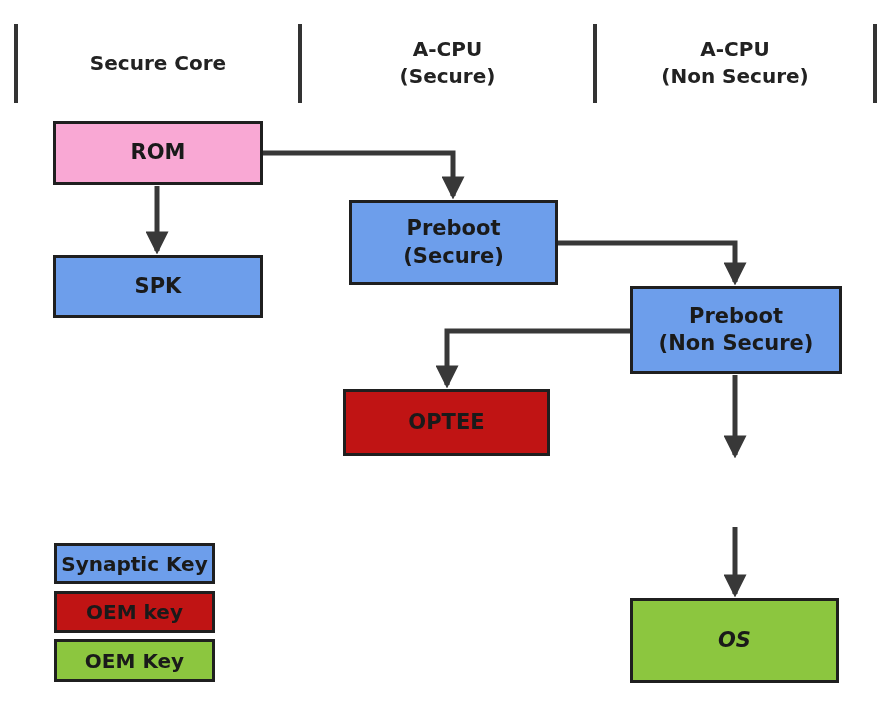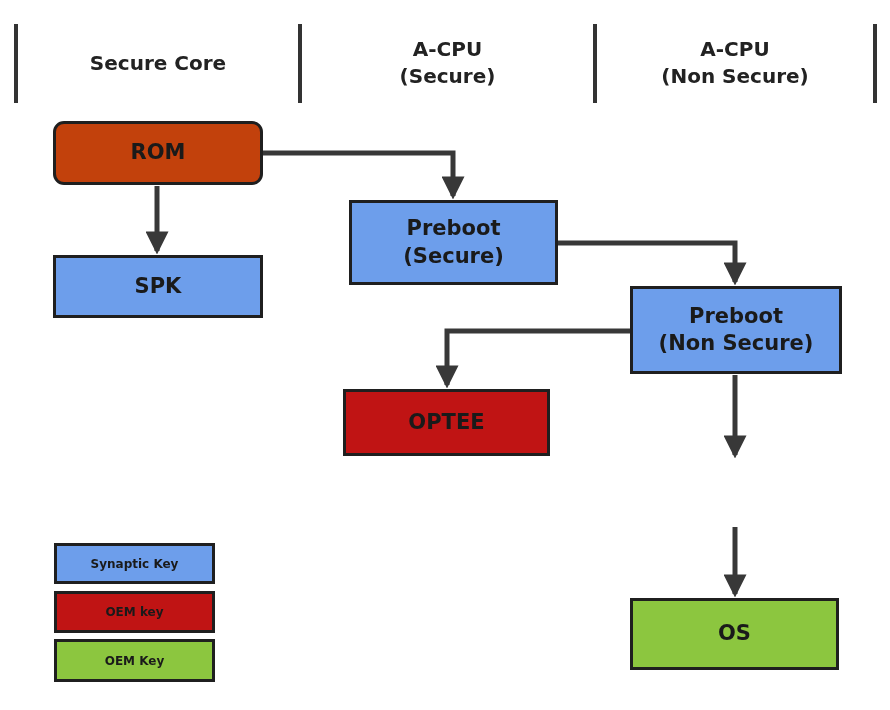--- a/index.html
+++ b/index.html
@@ -15,32 +15,32 @@
   }
   .box{
     position:absolute;display:flex;align-items:center;justify-content:center;
     border:3px solid #1f1f1f;box-sizing:border-box;
     font-weight:bold;font-size:21px;color:#1a1a1a;text-align:center;
     white-space:pre-line;line-height:1.3;
   }
   .legend-box{
     position:absolute;display:flex;align-items:center;justify-content:center;
     border:3px solid #1f1f1f;box-sizing:border-box;
-    font-weight:bold;font-size:12px;color:#1a1a1a;text-align:center;
+    font-weight:bold;font-size:20px;color:#1a1a1a;text-align:center;
   }
   #arrow-layer{position:absolute;left:0;top:0;width:890px;height:710px;pointer-events:none;}
   #arrow-layer path{fill:none;stroke:#383838;stroke-width:5;}
   
   #node-rom{left:53px;top:121px;width:210px;height:64px;}
   #node-spk{left:53px;top:255px;width:210px;height:63px;}
   #node-preboot-secure{left:349px;top:200px;width:209px;height:85px;}
   #node-preboot-non-secure{left:630px;top:286px;width:212px;height:88px;}
   #node-optee{left:343px;top:389px;width:207px;height:67px;text-align:center;}
   #node-uboot{left:630px;top:459px;width:209px;height:67px;}
-  #node-os{left:630px;top:598px;width:209px;height:72px;}
+  #node-os{left:630px;top:598px;width:209px;height:85px;font-style:italic;}
   #legend-synaptic{left:54px;top:543px;width:161px;height:41px;}
   #legend-oem-red{left:54px;top:591px;width:161px;height:42px;}
   #legend-oem-green{left:54px;top:639px;width:161px;height:43px;}
 </style>
 </head>
 <body>
 
 <div id="canvas">
 
   <div class="divider" style="left:14px"></div>
@@ -61,21 +61,21 @@
       </marker>
     </defs>
     <path d="M157,186 V251" marker-end="url(#arrowhead)"></path>
     <path d="M263,153 H453 V196" marker-end="url(#arrowhead)"></path>
     <path d="M558,243 H735 V282" marker-end="url(#arrowhead)"></path>
     <path d="M630,331 H447 V385" marker-end="url(#arrowhead)"></path>
     <path d="M735,375 V455" marker-end="url(#arrowhead)"></path>
     <path d="M735,527 V594" marker-end="url(#arrowhead)"></path>
   </svg>
 
-  <div class="box" id="node-rom" style="background-color: #c2410c; border-radius: 11px;">ROM</div>
+  <div class="box" id="node-rom" style="background-color: #f9a8d4;">ROM</div>
   <div class="box" id="node-spk" style="background-color: rgb(109, 158, 235);">SPK</div>
   <div class="box" id="node-preboot-secure" style="background-color: rgb(109, 158, 235);">Preboot
 (Secure)</div>
   <div class="box" id="node-preboot-non-secure" style="background-color: rgb(109, 158, 235);">Preboot
 (Non Secure)</div>
   <div class="box" id="node-optee" style="background-color: rgb(192, 20, 20);">OPTEE</div>
   <div class="box" id="node-os" style="background-color: rgb(140, 198, 63);">OS</div>
 
   <div class="legend-box" id="legend-synaptic" style="background-color: rgb(109, 158, 235);">Synaptic Key</div>
   <div class="legend-box" id="legend-oem-red" style="background-color: rgb(192, 20, 20);">OEM key</div>

